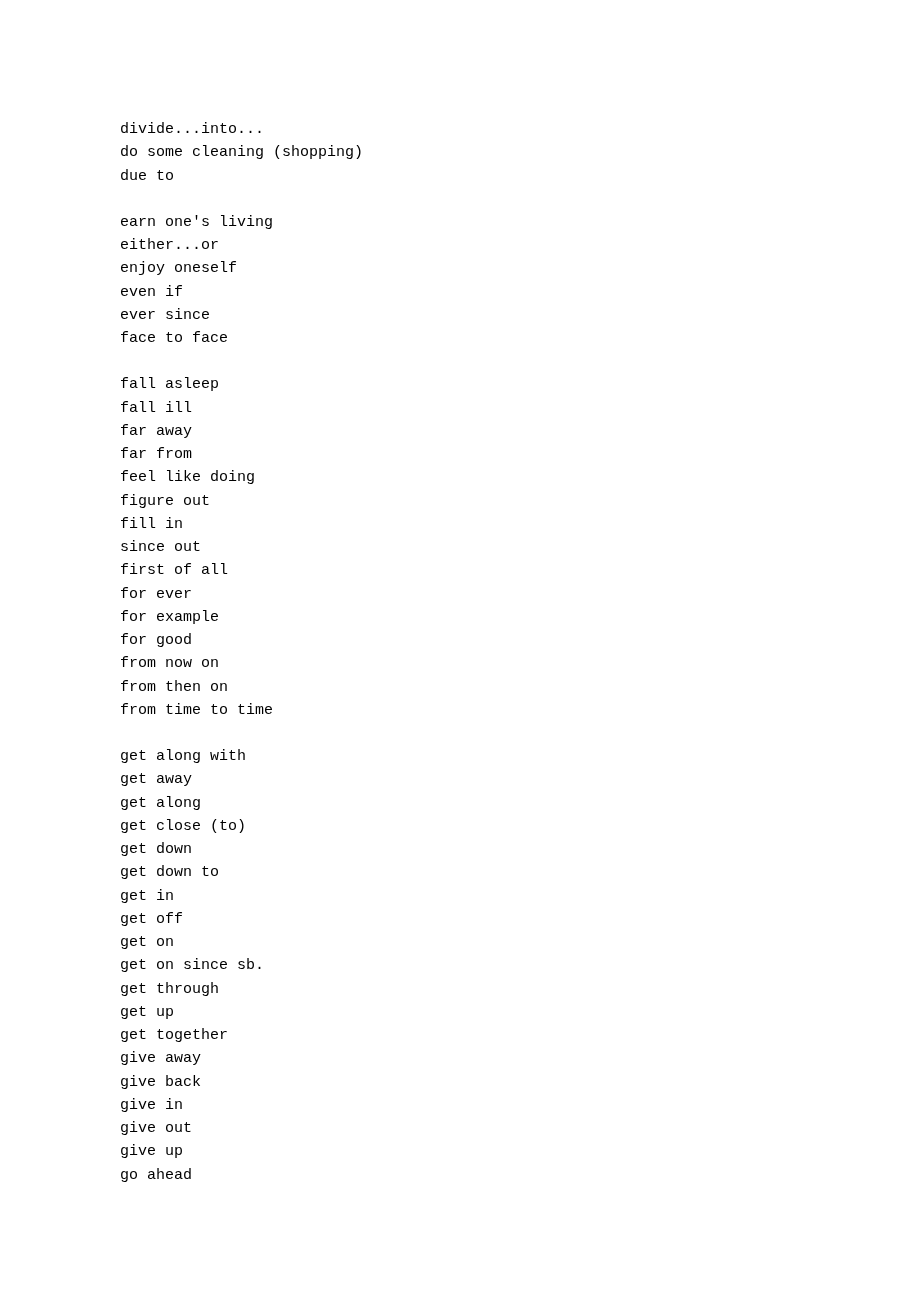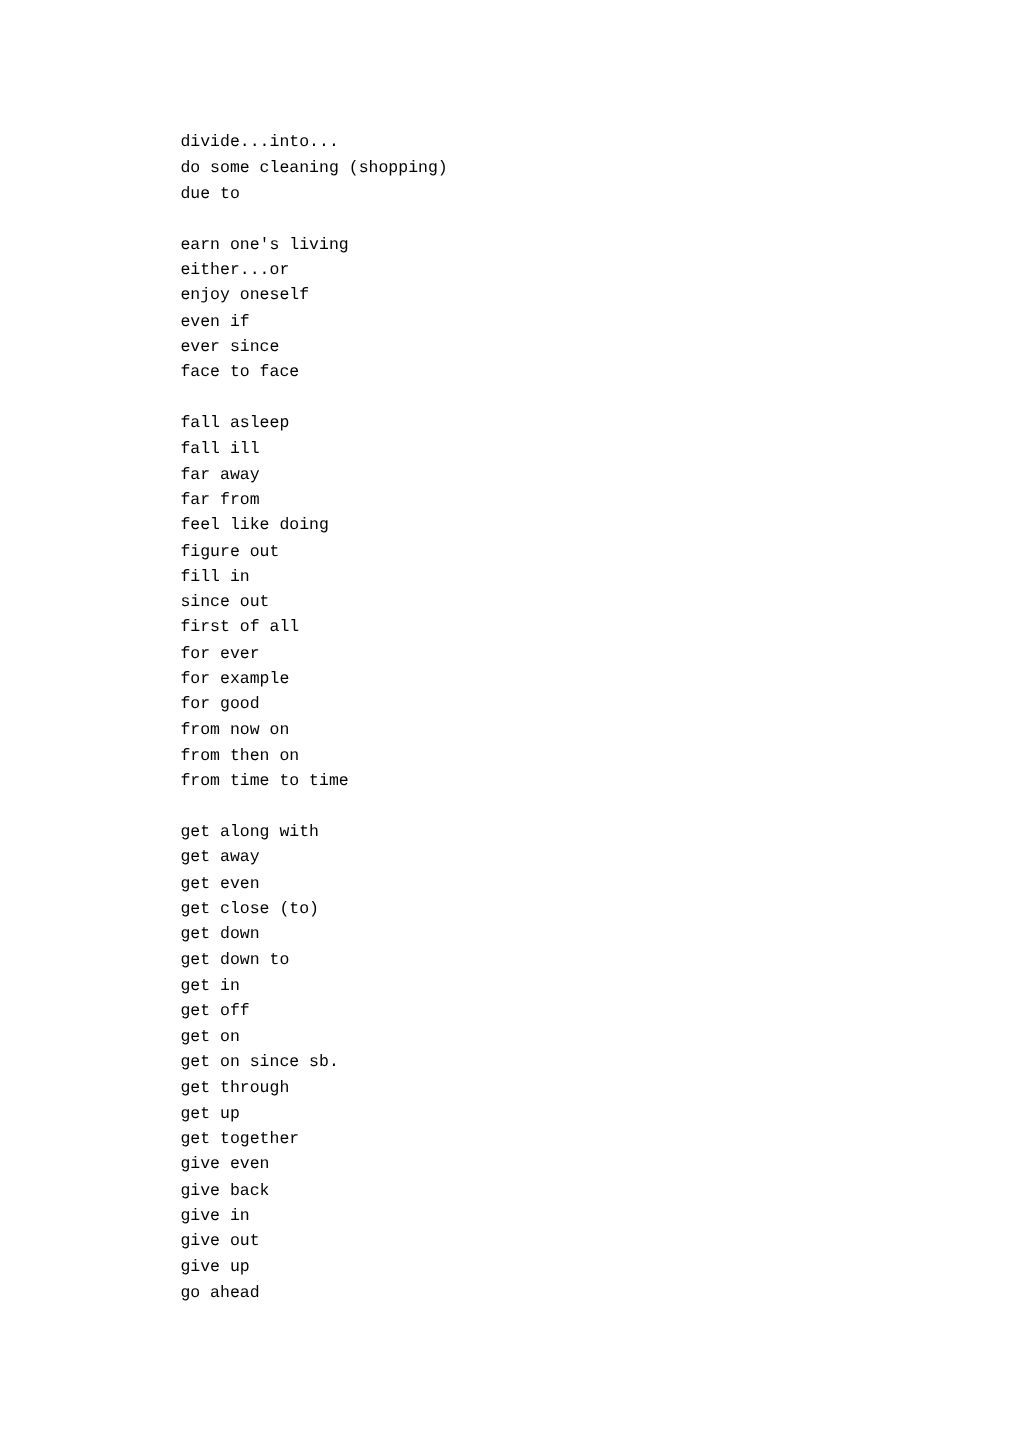--- a/index.html
+++ b/index.html
@@ -12,21 +12,20 @@
     color: #000000;
   }
   .page {
     width: 920px;
     min-height: 1302px;
     padding: 118px 0 0 120px;
     box-sizing: border-box;
   }
   .block {
     margin-bottom: 23px;
-    margin-left: 44px;
   }
   .line {
     white-space: pre;
   }
 </style>
 </head>
 <body>
 
 <div class="page">
   <div class="block">
@@ -58,31 +57,31 @@
     <div class="line">for example</div>
     <div class="line">for good</div>
     <div class="line">from now on</div>
     <div class="line">from then on</div>
     <div class="line">from time to time</div>
   </div>
 
   <div class="block">
     <div class="line">get along with</div>
     <div class="line">get away</div>
-    <div class="line">get even</div>
+    <div class="line">get along</div>
     <div class="line">get close (to)</div>
     <div class="line">get down</div>
     <div class="line">get down to</div>
     <div class="line">get in</div>
     <div class="line">get off</div>
     <div class="line">get on</div>
     <div class="line">get on since sb.</div>
     <div class="line">get through</div>
     <div class="line">get up</div>
     <div class="line">get together</div>
-    <div class="line">give even</div>
+    <div class="line">give away</div>
     <div class="line">give back</div>
     <div class="line">give in</div>
     <div class="line">give out</div>
     <div class="line">give up</div>
     <div class="line">go ahead</div>
   </div>
 </div>
 
 </body></html>

